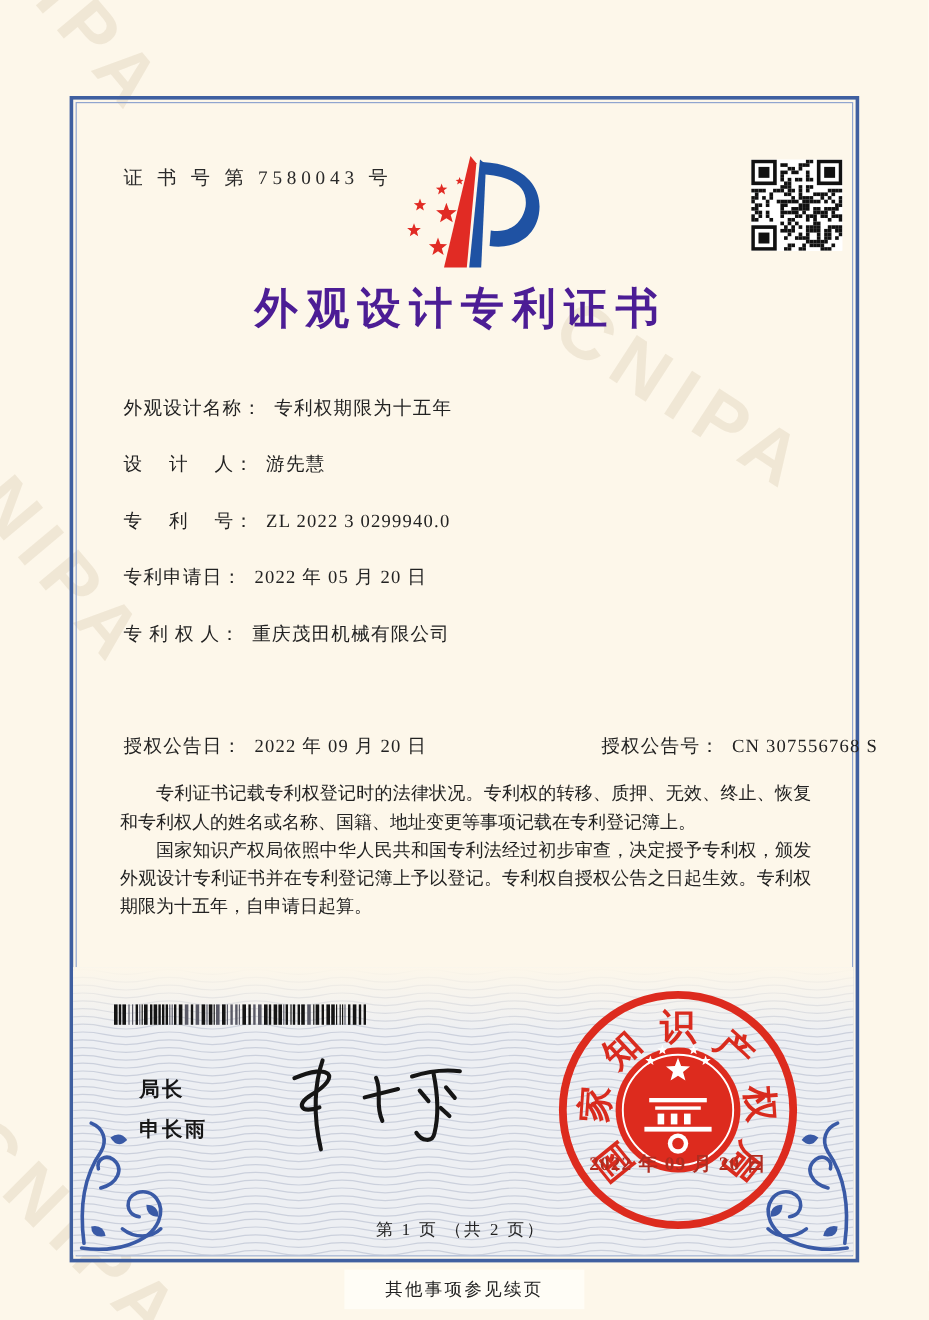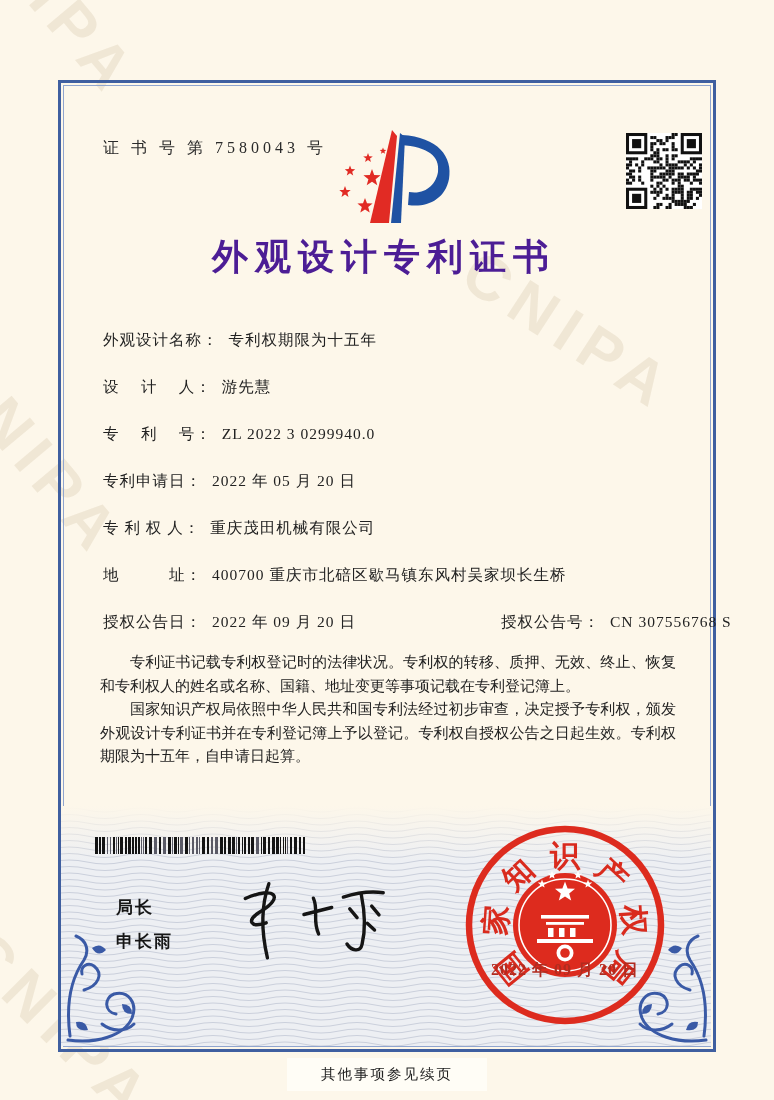--- a/index.html
+++ b/index.html
@@ -386,23 +386,20 @@
   </div>
   <div class="field" style="top:424px;">
     <span class="lab">专　 利 　号：</span><span>ZL 2022 3 0299940.0</span>
   </div>
   <div class="field" style="top:471px;">
     <span class="lab">专利申请日：</span><span>2022 年 05 月 20 日</span>
   </div>
   <div class="field" style="top:518px;">
     <span class="lab">专 利 权 人：</span><span>重庆茂田机械有限公司</span>
   </div>
-  <div class="field" style="top:565px;">
-    <span class="lab">地　　　址：</span><span>400700  重庆市北碚区歇马镇东风村吴家坝长生桥</span>
-  </div>
   <div class="field" style="top:612px;width:573px;">
     <span class="lab">授权公告日：</span><span>2022 年 09 月 20 日</span>
     <span class="grant2">
       <span class="lab">授权公告号：</span><span>CN 307556768 S</span>
     </span>
   </div>
 
   <div class="paras">
     <p>专利证书记载专利权登记时的法律状况。专利权的转移、质押、无效、终止、恢复和专利权人的姓名或名称、国籍、地址变更等事项记载在专利登记簿上。</p>
     <p>国家知识产权局依照中华人民共和国专利法经过初步审查，决定授予专利权，颁发外观设计专利证书并在专利登记簿上予以登记。专利权自授权公告之日起生效。专利权期限为十五年，自申请日起算。</p>
@@ -513,15 +510,16 @@
         <text x="103" y="44" transform="rotate(-86 103 103)">家</text>
         <text x="103" y="44" transform="rotate(-43 103 103)">知</text>
         <text x="103" y="44" transform="rotate(0 103 103)">识</text>
         <text x="103" y="44" transform="rotate(43 103 103)">产</text>
         <text x="103" y="44" transform="rotate(86 103 103)">权</text>
         <text x="103" y="44" transform="rotate(129 103 103)">局</text>
       </g>
   </svg>
   <div class="seal-date">2022 年 09 月 20 日</div>
 
+  <div class="pageinfo">第 1 页 （共 2 页）</div>
   <div class="contnote">其他事项参见续页</div>
 
 </div>
 
 </body></html>

